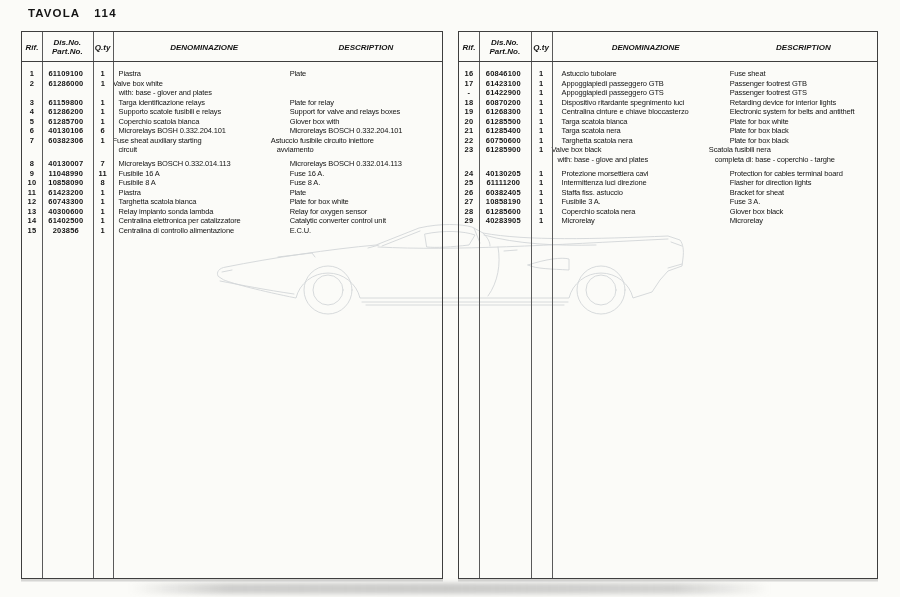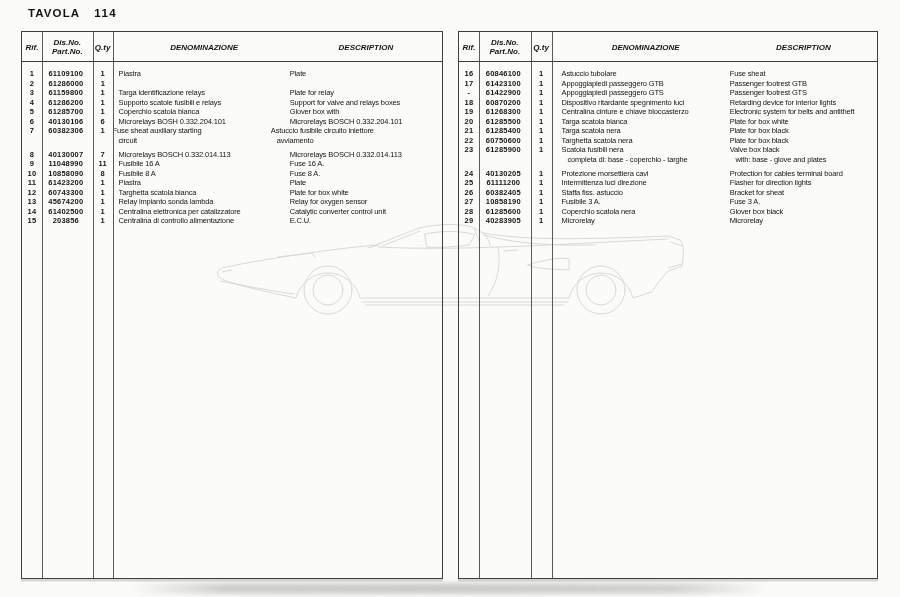--- a/index.html
+++ b/index.html
@@ -94,20 +94,22 @@
           <span class="c rif">1</span>
           <span class="c part">61109100</span>
           <span class="c qty">1</span>
           <span class="c den">Piastra</span>
           <span class="c desc">Plate</span>
         </div>
         <div class="trow">
           <span class="c rif">2</span>
           <span class="c part">61286000</span>
           <span class="c qty">1</span>
+          <span class="c desc">Valve box white
+   with: base - glover and plates</span>
         </div>
         <div class="trow">
           <span class="c rif">3</span>
           <span class="c part">61159800</span>
           <span class="c qty">1</span>
           <span class="c den">Targa identificazione relays</span>
           <span class="c desc">Plate for relay</span>
         </div>
         <div class="trow">
           <span class="c rif">4</span>
@@ -169,21 +171,21 @@
         </div>
         <div class="trow">
           <span class="c rif">12</span>
           <span class="c part">60743300</span>
           <span class="c qty">1</span>
           <span class="c den">Targhetta scatola bianca</span>
           <span class="c desc">Plate for box white</span>
         </div>
         <div class="trow">
           <span class="c rif">13</span>
-          <span class="c part">45674200</span>
+          <span class="c part">40300600</span>
           <span class="c qty">1</span>
           <span class="c den">Relay impianto sonda lambda</span>
           <span class="c desc">Relay for oxygen sensor</span>
         </div>
         <div class="trow">
           <span class="c rif">14</span>
           <span class="c part">61402500</span>
           <span class="c qty">1</span>
           <span class="c den">Centralina elettronica per catalizzatore</span>
           <span class="c desc">Catalytic converter control unit</span>
@@ -267,24 +269,24 @@
           <span class="c rif">22</span>
           <span class="c part">60750600</span>
           <span class="c qty">1</span>
           <span class="c den">Targhetta scatola nera</span>
           <span class="c desc">Plate for box black</span>
         </div>
         <div class="trow">
           <span class="c rif">23</span>
           <span class="c part">61285900</span>
           <span class="c qty">1</span>
+          <span class="c desc">Valve box black
+   with: base - glove and plates</span>
           <span class="c den">Scatola fusibili nera
    completa di: base - coperchio - targhe</span>
-          <span class="c desc">Valve box black
-   with: base - glove and plates</span>
         </div>
         <div class="trow gap">
           <span class="c rif">24</span>
           <span class="c part">40130205</span>
           <span class="c qty">1</span>
           <span class="c den">Protezione morsettiera cavi</span>
           <span class="c desc">Protection for cables terminal board</span>
         </div>
         <div class="trow">
           <span class="c rif">25</span>

